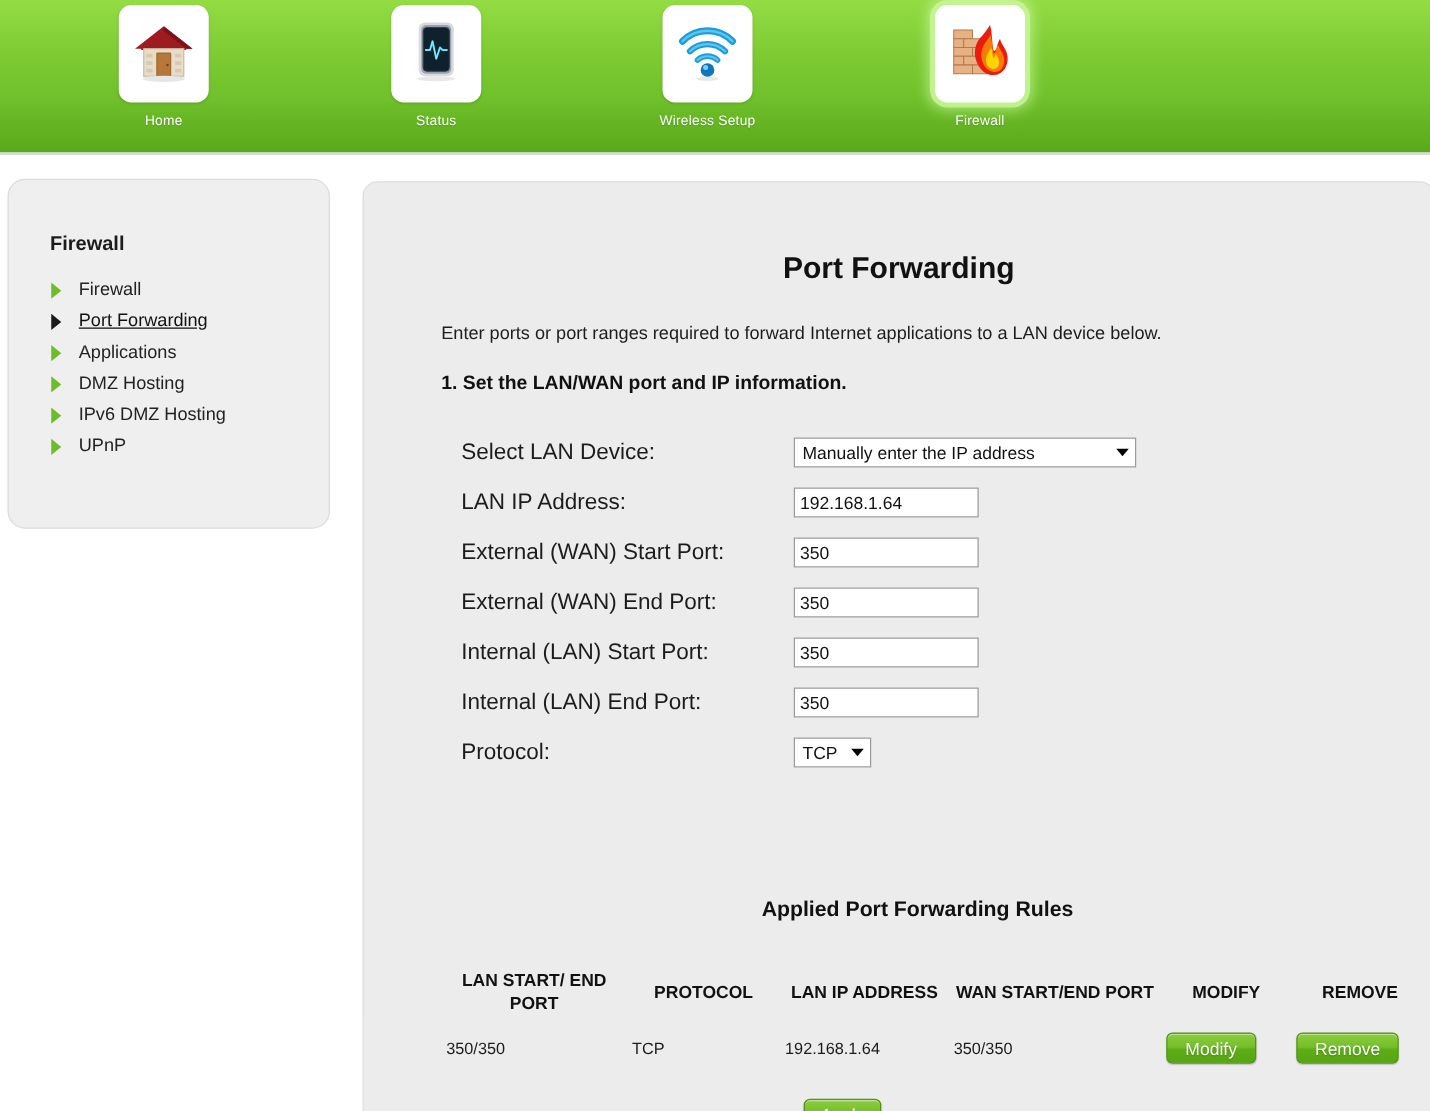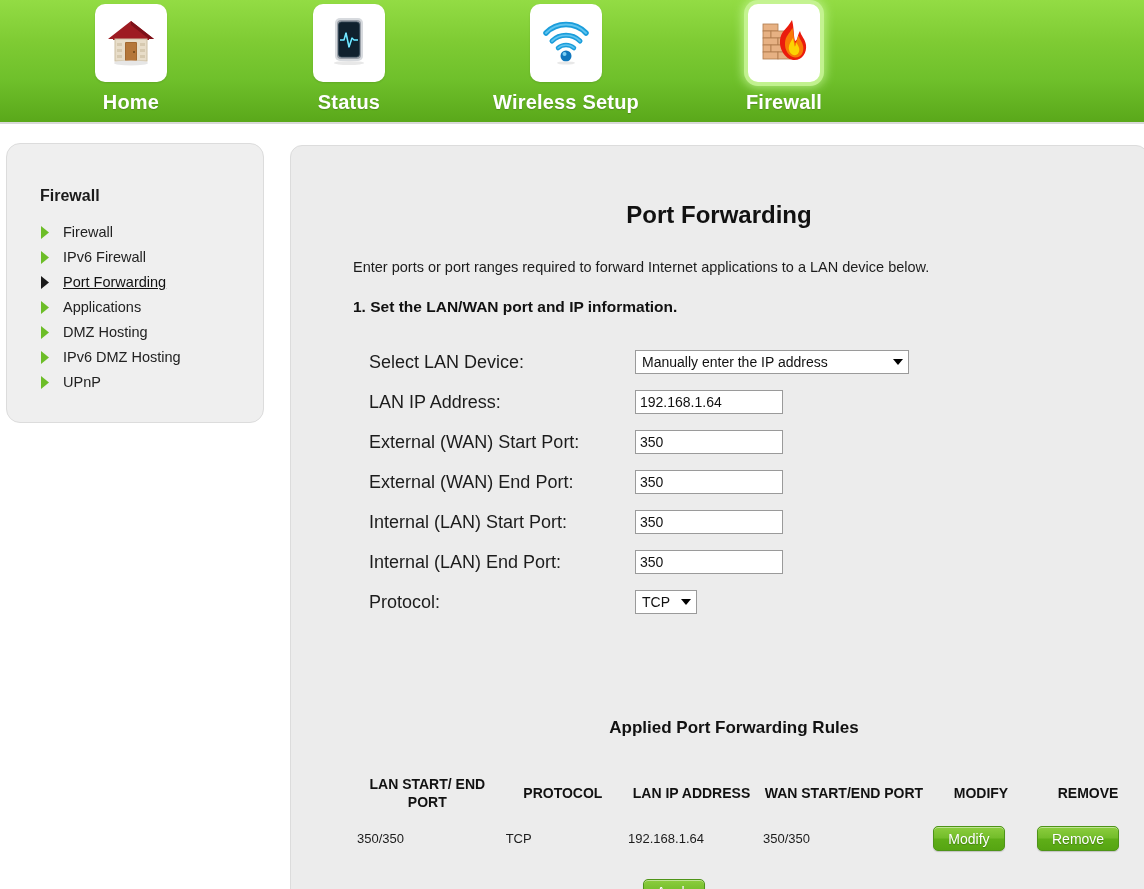--- a/index.html
+++ b/index.html
@@ -60,22 +60,22 @@
     align-items: center;
     justify-content: center;
     box-shadow: 0 1px 2px rgba(0,0,0,0.12);
   }
   .nav-item.active .nav-tile {
     box-shadow: 0 0 0 4px rgba(200,245,150,0.85), 0 0 10px 6px rgba(205,250,160,0.65);
   }
   .nav-label {
     margin-top: 9px;
     color: #ffffff;
-    font-size: 20px;
-    font-weight: bold;
+    font-size: 11px;
+    font-weight: normal;
     letter-spacing: 0.2px;
     text-shadow: 0 1px 1px rgba(0,0,0,0.18);
     white-space: nowrap;
   }
 
   
   .sidebar {
     position: absolute;
     left: 6px;
     top: 143px;
@@ -414,28 +414,20 @@
 
       <div class="sb-item">
         <span class="sb-arrow">
           <svg width="10" height="13" viewBox="0 0 10 13">
               <path d="M1 0 L9 6.5 L1 13 Z" fill="#6cbd27"></path>
             </svg>
         </span>
         <span class="sb-label">Firewall</span>
       </div>
 
-      <div class="sb-item">
-        <span class="sb-arrow">
-          <svg width="10" height="13" viewBox="0 0 10 13">
-              <path d="M1 0 L9 6.5 L1 13 Z" fill="#6cbd27"></path>
-            </svg>
-        </span>
-        <span class="sb-label">IPv6 Firewall</span>
-      </div>
 
       <div class="sb-item active">
         <span class="sb-arrow">
           <svg width="10" height="13" viewBox="0 0 10 13">
               <path d="M1 0 L9 6.5 L1 13 Z" fill="#1a1a1a"></path>
             </svg>
         </span>
         <span class="sb-label">Port Forwarding</span>
       </div>
 

